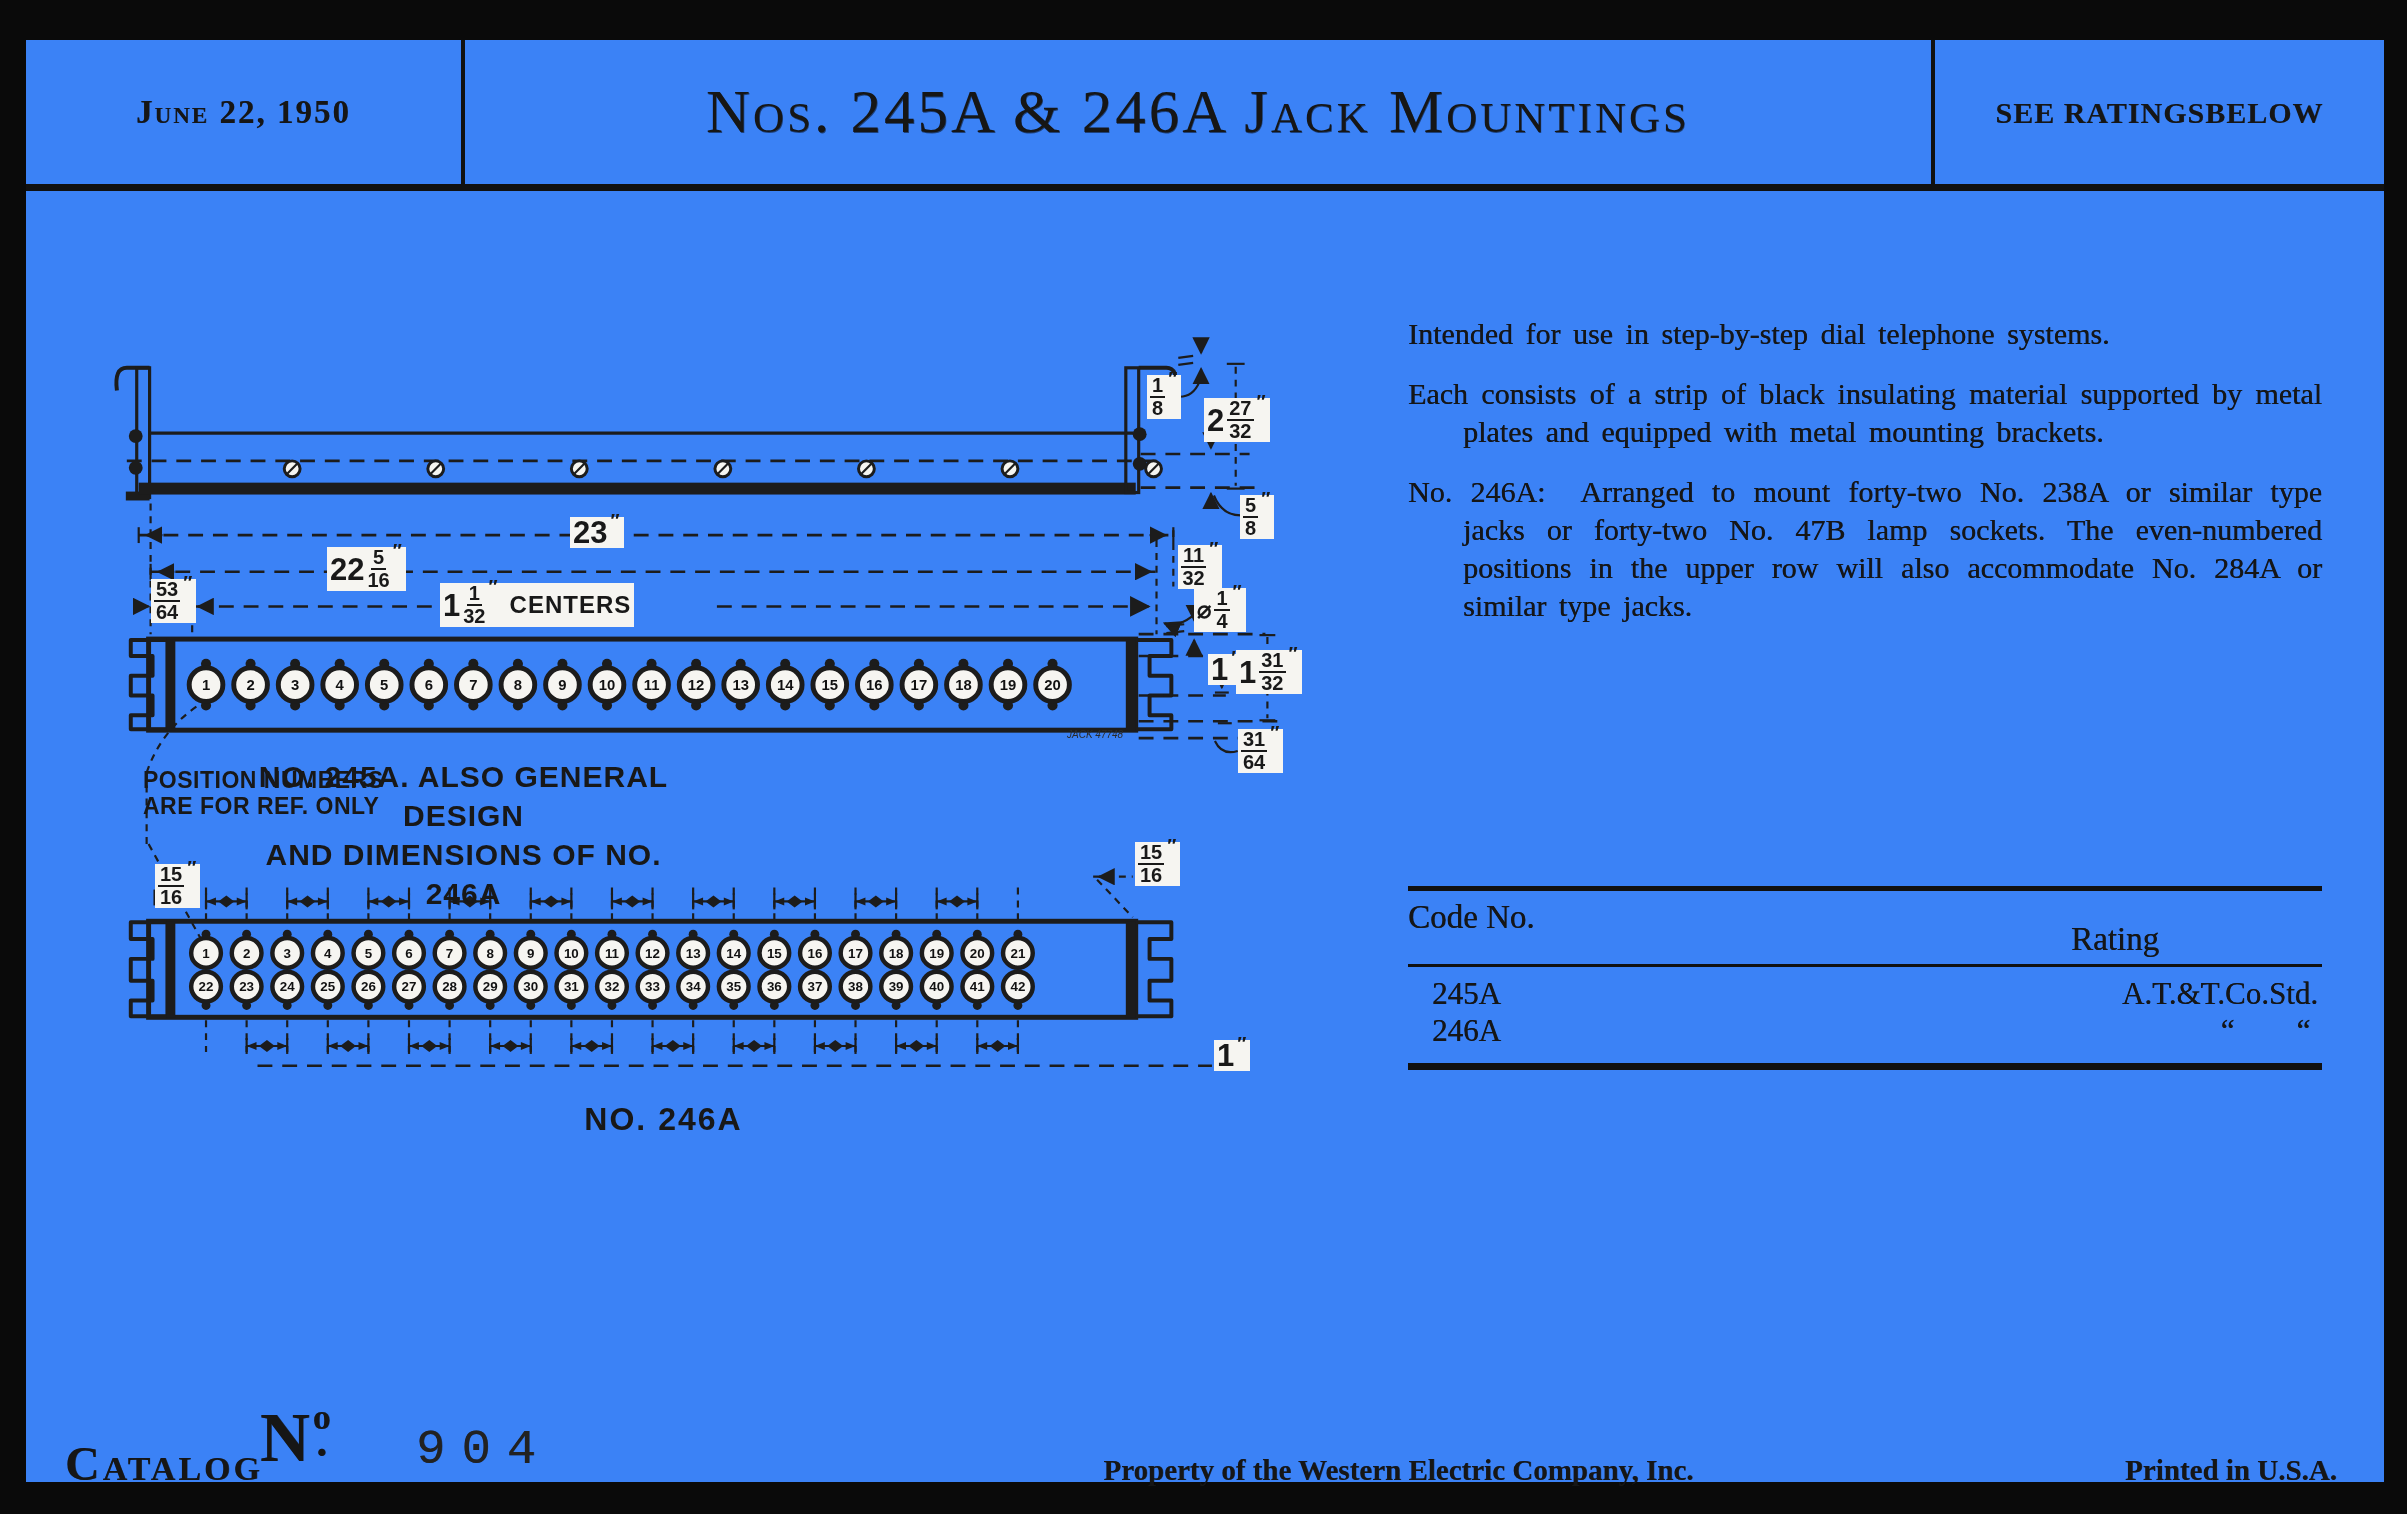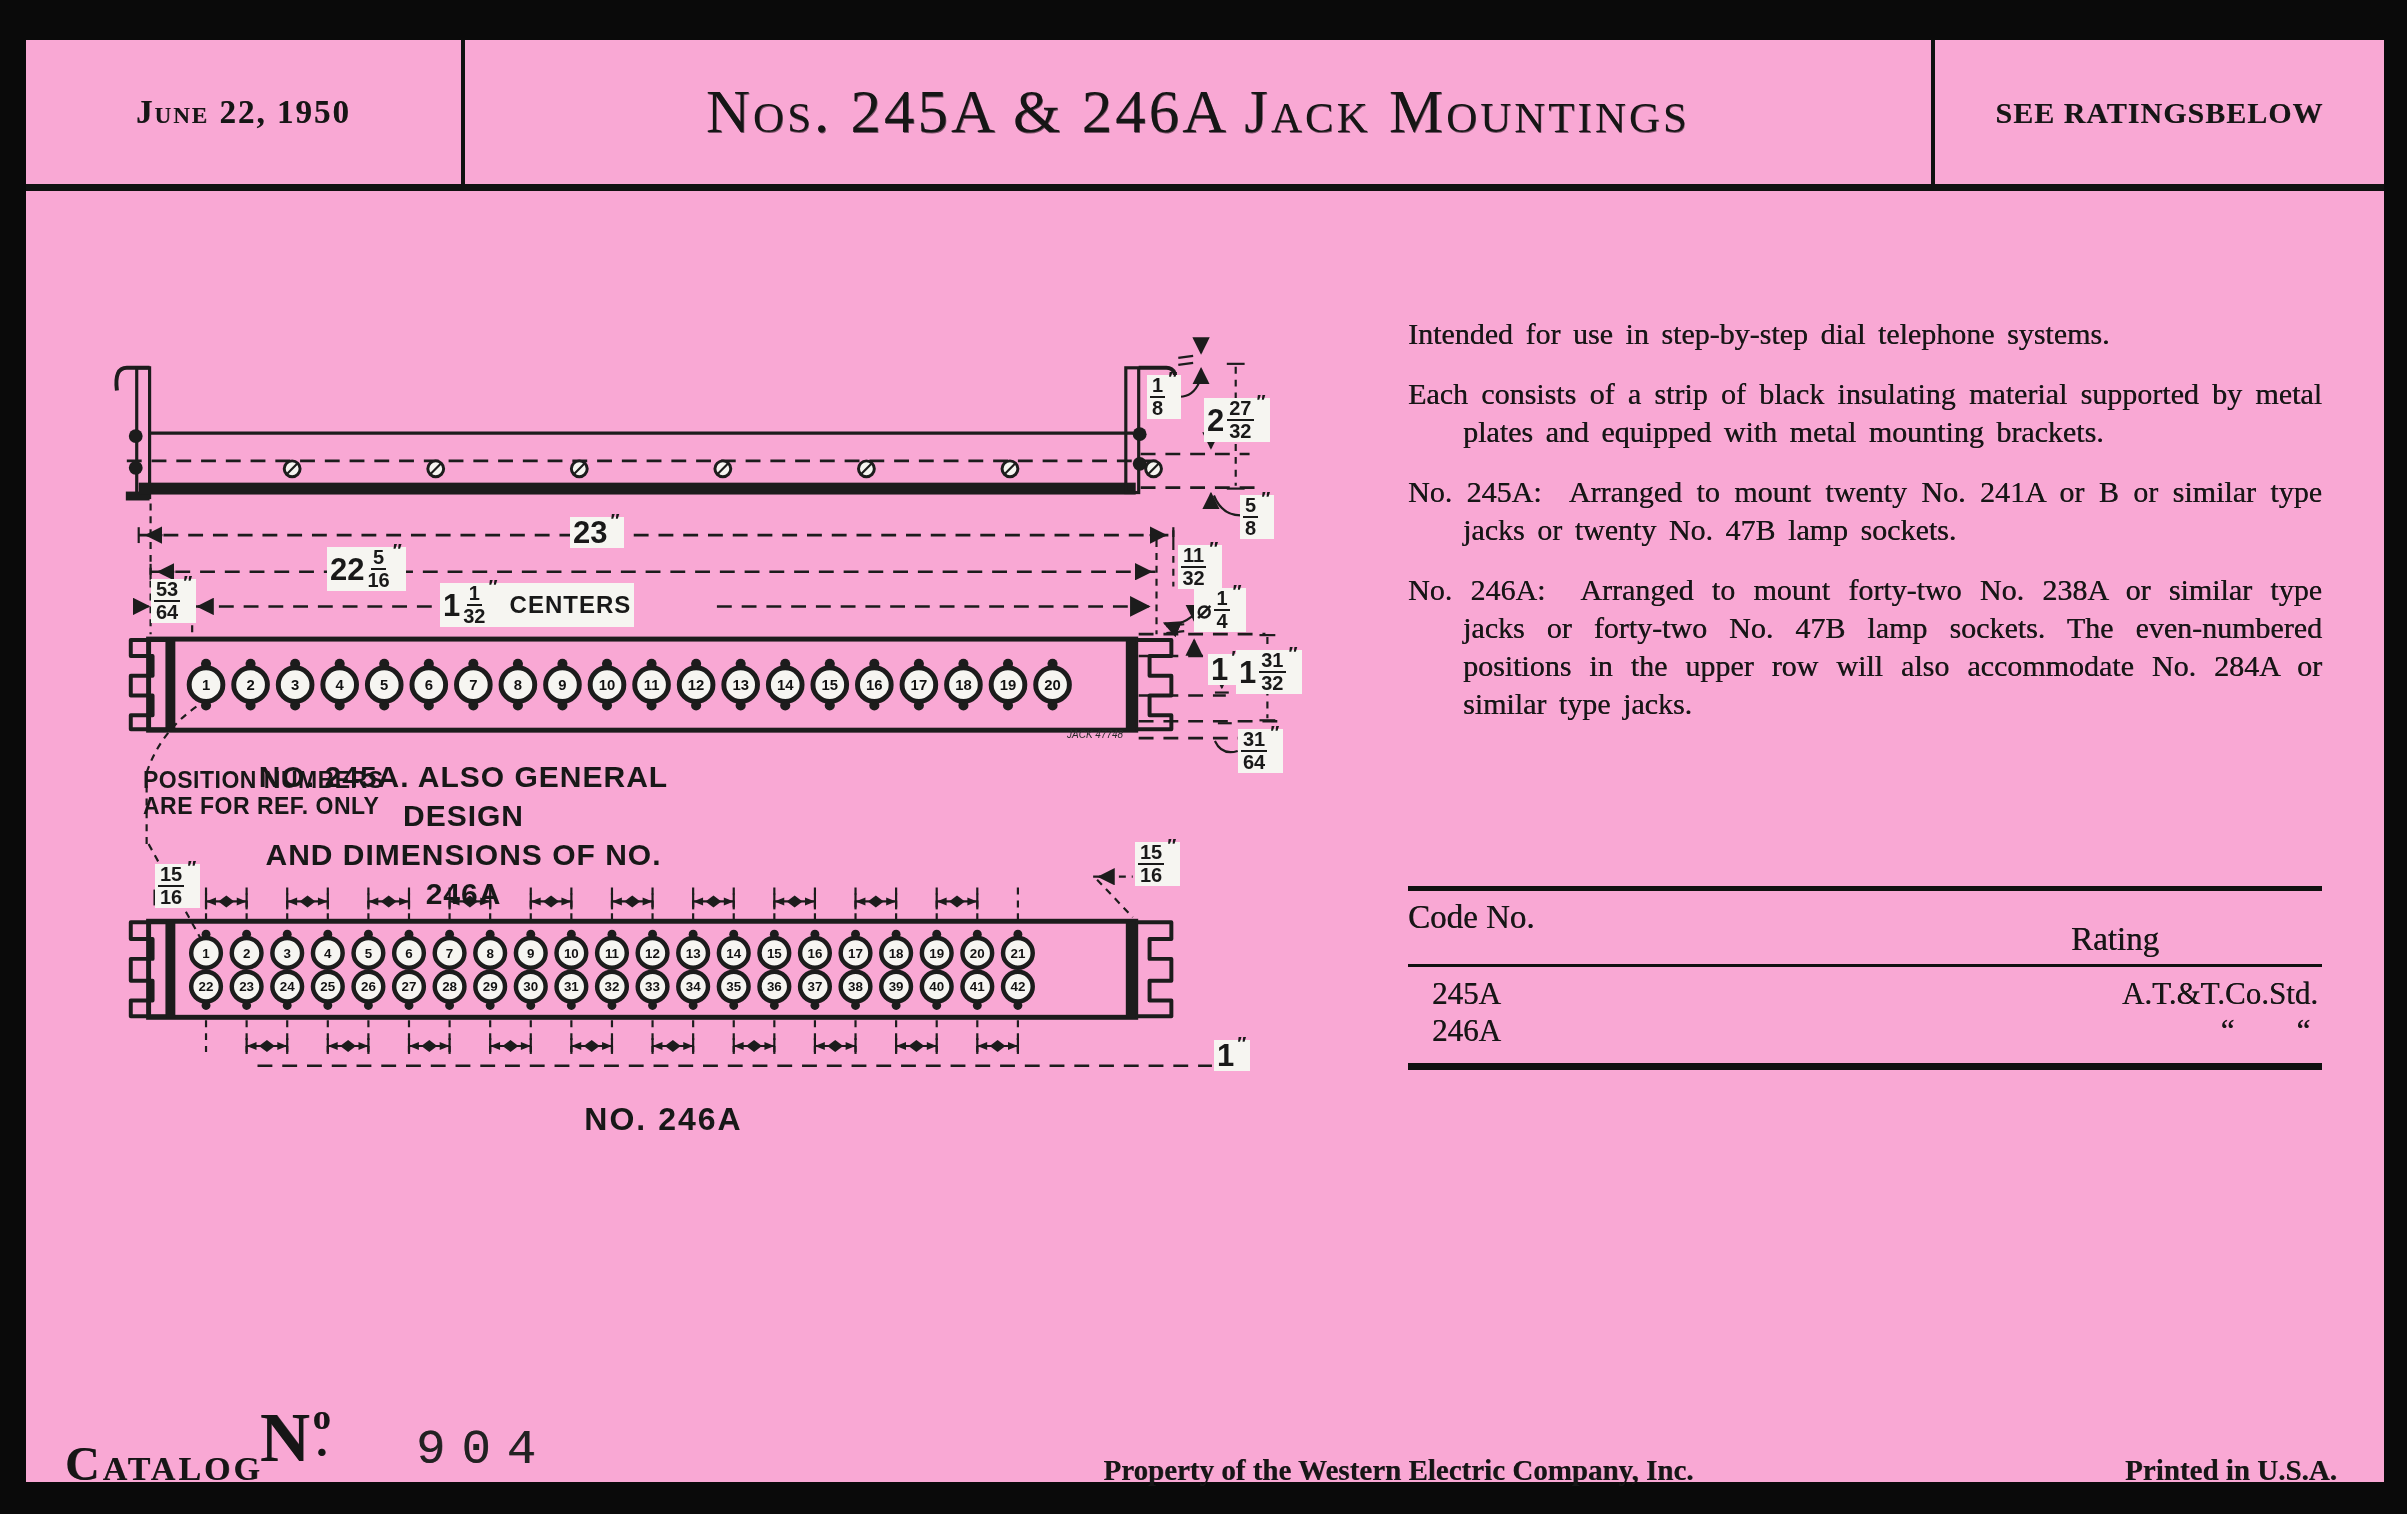--- a/index.html
+++ b/index.html
@@ -1,18 +1,18 @@
 <!DOCTYPE html>
 <html><head>
 <meta charset="utf-8">
 <style>
   html,body{margin:0;padding:0;background:#080808;}
   .stage{position:relative;width:2408px;height:1515px;background:#0a0a0a;overflow:hidden;
          font-family:"Liberation Serif",serif;color:#161616;}
-  .page{position:absolute;left:26px;top:40px;width:2358px;height:1442px;background:#f9a8d4;}
+  .page{position:absolute;left:26px;top:40px;width:2358px;height:1442px;background:#3b82f6;}
 
   
   .hdr{position:absolute;left:0;top:0;width:100%;height:144px;display:flex;border-bottom:7px solid #111;}
   .hdr-cell{display:flex;align-items:center;justify-content:center;}
   .hdr-date{width:435px;border-right:4px solid #111;font-variant:small-caps;font-weight:bold;
             font-size:33px;letter-spacing:2px;text-shadow:0.4px 0.4px 0.5px rgba(0,0,0,.45);}
   .hdr-title{flex:1;border-right:4px solid #111;font-variant:small-caps;font-size:61px;
              letter-spacing:3px;text-shadow:0.6px 0.6px 0.6px rgba(0,0,0,.5);}
   .hdr-rate{width:449px;flex-direction:row;font-weight:bold;font-size:30px;line-height:37px;
             letter-spacing:1px;text-shadow:0.4px 0.4px 0.5px rgba(0,0,0,.4);}
@@ -684,21 +684,20 @@
           <div class="dim" style="left: 1105px; top: 703px;">
             <span class="txt">1</span>
             <span class="unit">″</span>
           </div>
         </div>
     </div>
 
     <div class="rcol">
       <p class="para">Intended for use in step-by-step dial telephone sys­tems.</p>
       <p class="para">Each consists of a strip of black insulating material supported by metal plates and equipped with metal mounting brackets.</p>
-      <p class="para">No. 245A:&nbsp; Arranged to mount twenty No. 241A or B or similar type jacks or twenty No. 47B lamp sockets.</p>
       <p class="para">No. 246A:&nbsp; Arranged to mount forty-two No. 238A or similar type jacks or forty-two No. 47B lamp sockets. The even-numbered positions in the upper row will also accommodate No. 284A or similar type jacks.</p>
     </div>
 
     <div class="tbl">
       <div class="tbl-head">
         <span class="c1">Code No.</span>
         <span class="c2">Rating</span>
       </div>
       <div class="tbl-body" id="tbl-body">
           <div class="tbl-row">

